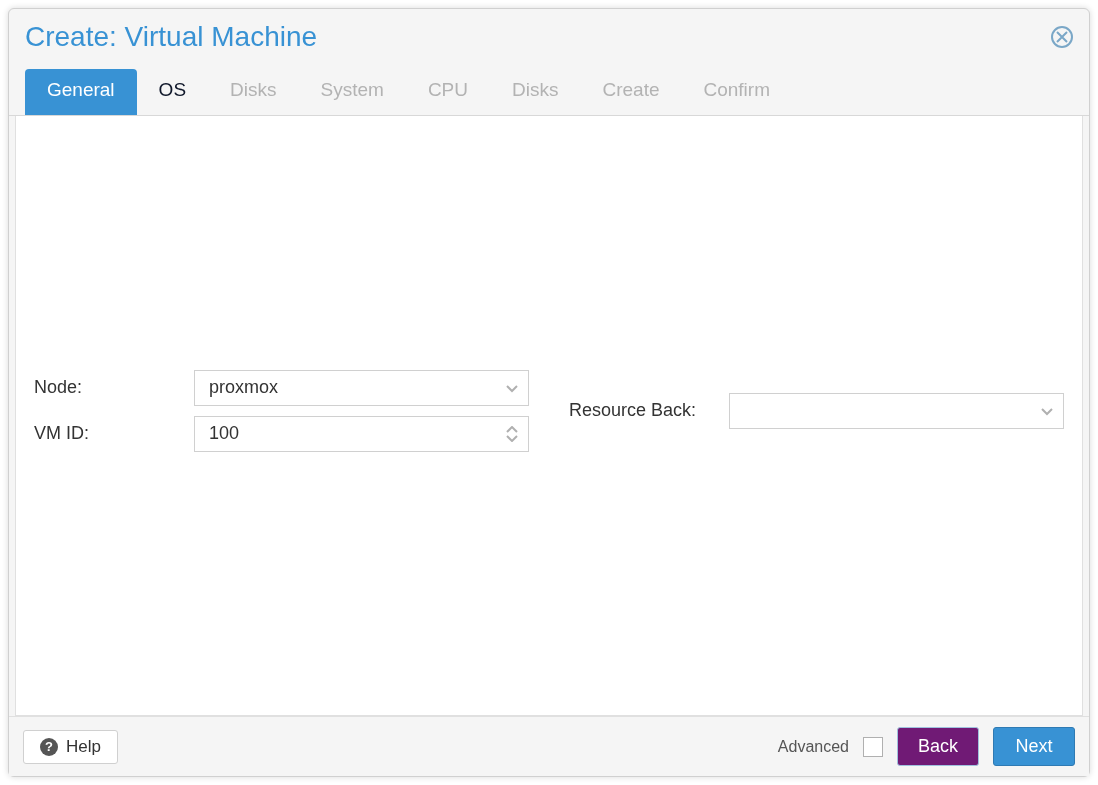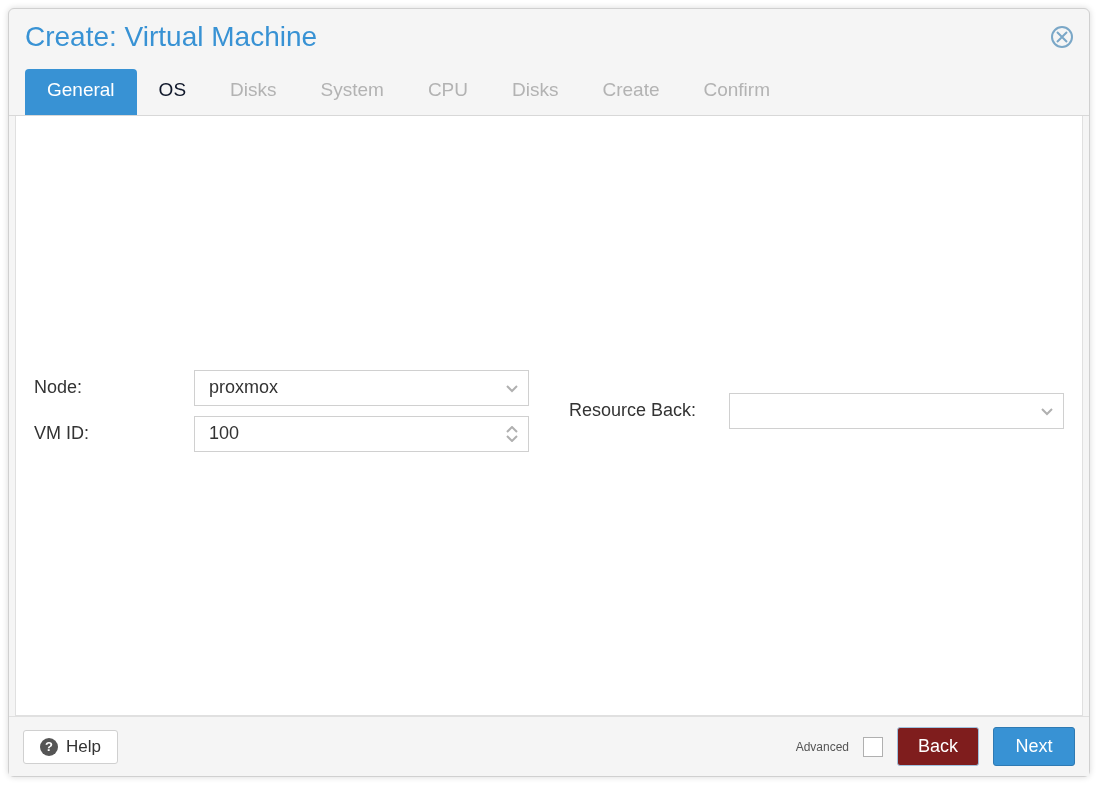--- a/index.html
+++ b/index.html
@@ -139,39 +139,39 @@
   .help-btn .q {
     width: 18px; height: 18px;
     background: #555; color: #fff;
     border-radius: 50%;
     display: flex; align-items: center; justify-content: center;
     font-size: 13px; font-weight: bold;
   }
   .footer-right {
     display: flex; align-items: center; gap: 14px;
   }
-  .adv-label { font-size: 12px; color: #555; }
+  .adv-label { font-size: 16px; color: #555; }
   .checkbox {
     width: 20px; height: 20px;
     border: 1px solid #b0b0b0;
     background: #fff;
     cursor: pointer;
   }
   .btn {
     min-width: 82px;
     padding: 8px 18px;
     font-size: 18px;
     border: 1px solid transparent;
     border-radius: 3px;
     cursor: pointer;
     color: #fff;
     text-align: center;
   }
   .btn-back {
-    background: #7f1d1d;
+    background: #701a75;
     border-color: #9fc2de;
   }
   .btn-next {
     background: #3892d4;
     border-color: #2f7ab3;
   }
 </style>
 </head>
 <body>
 

